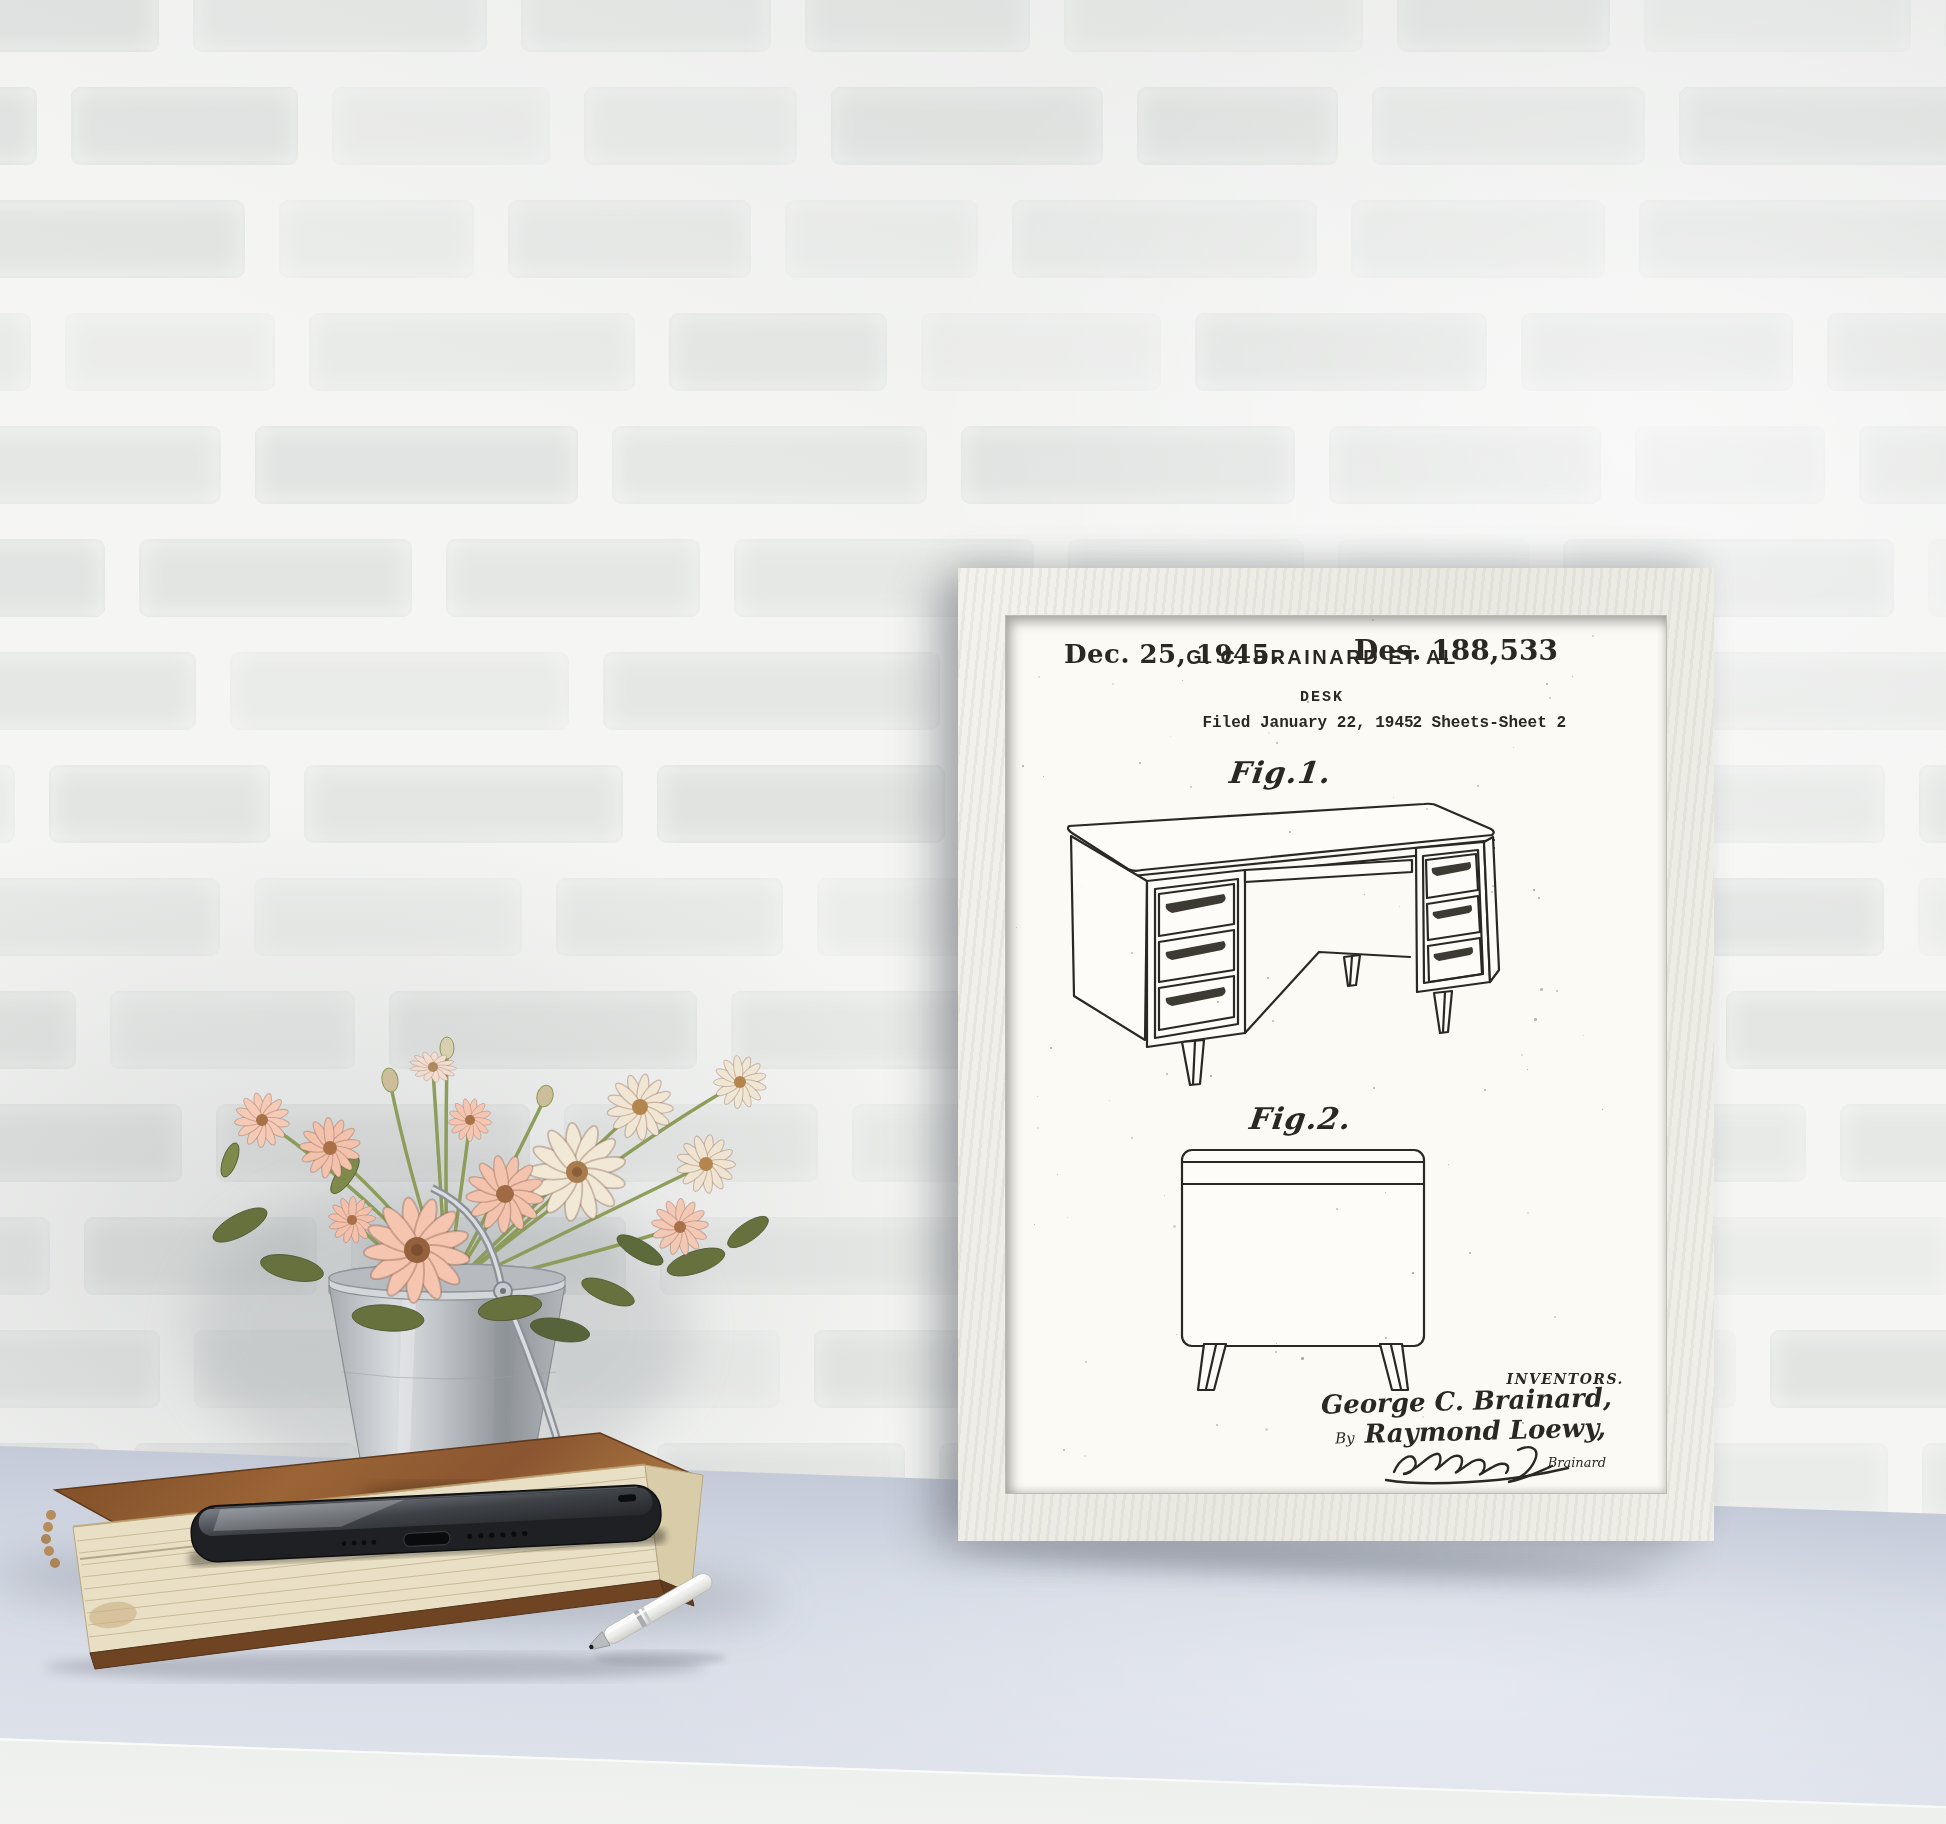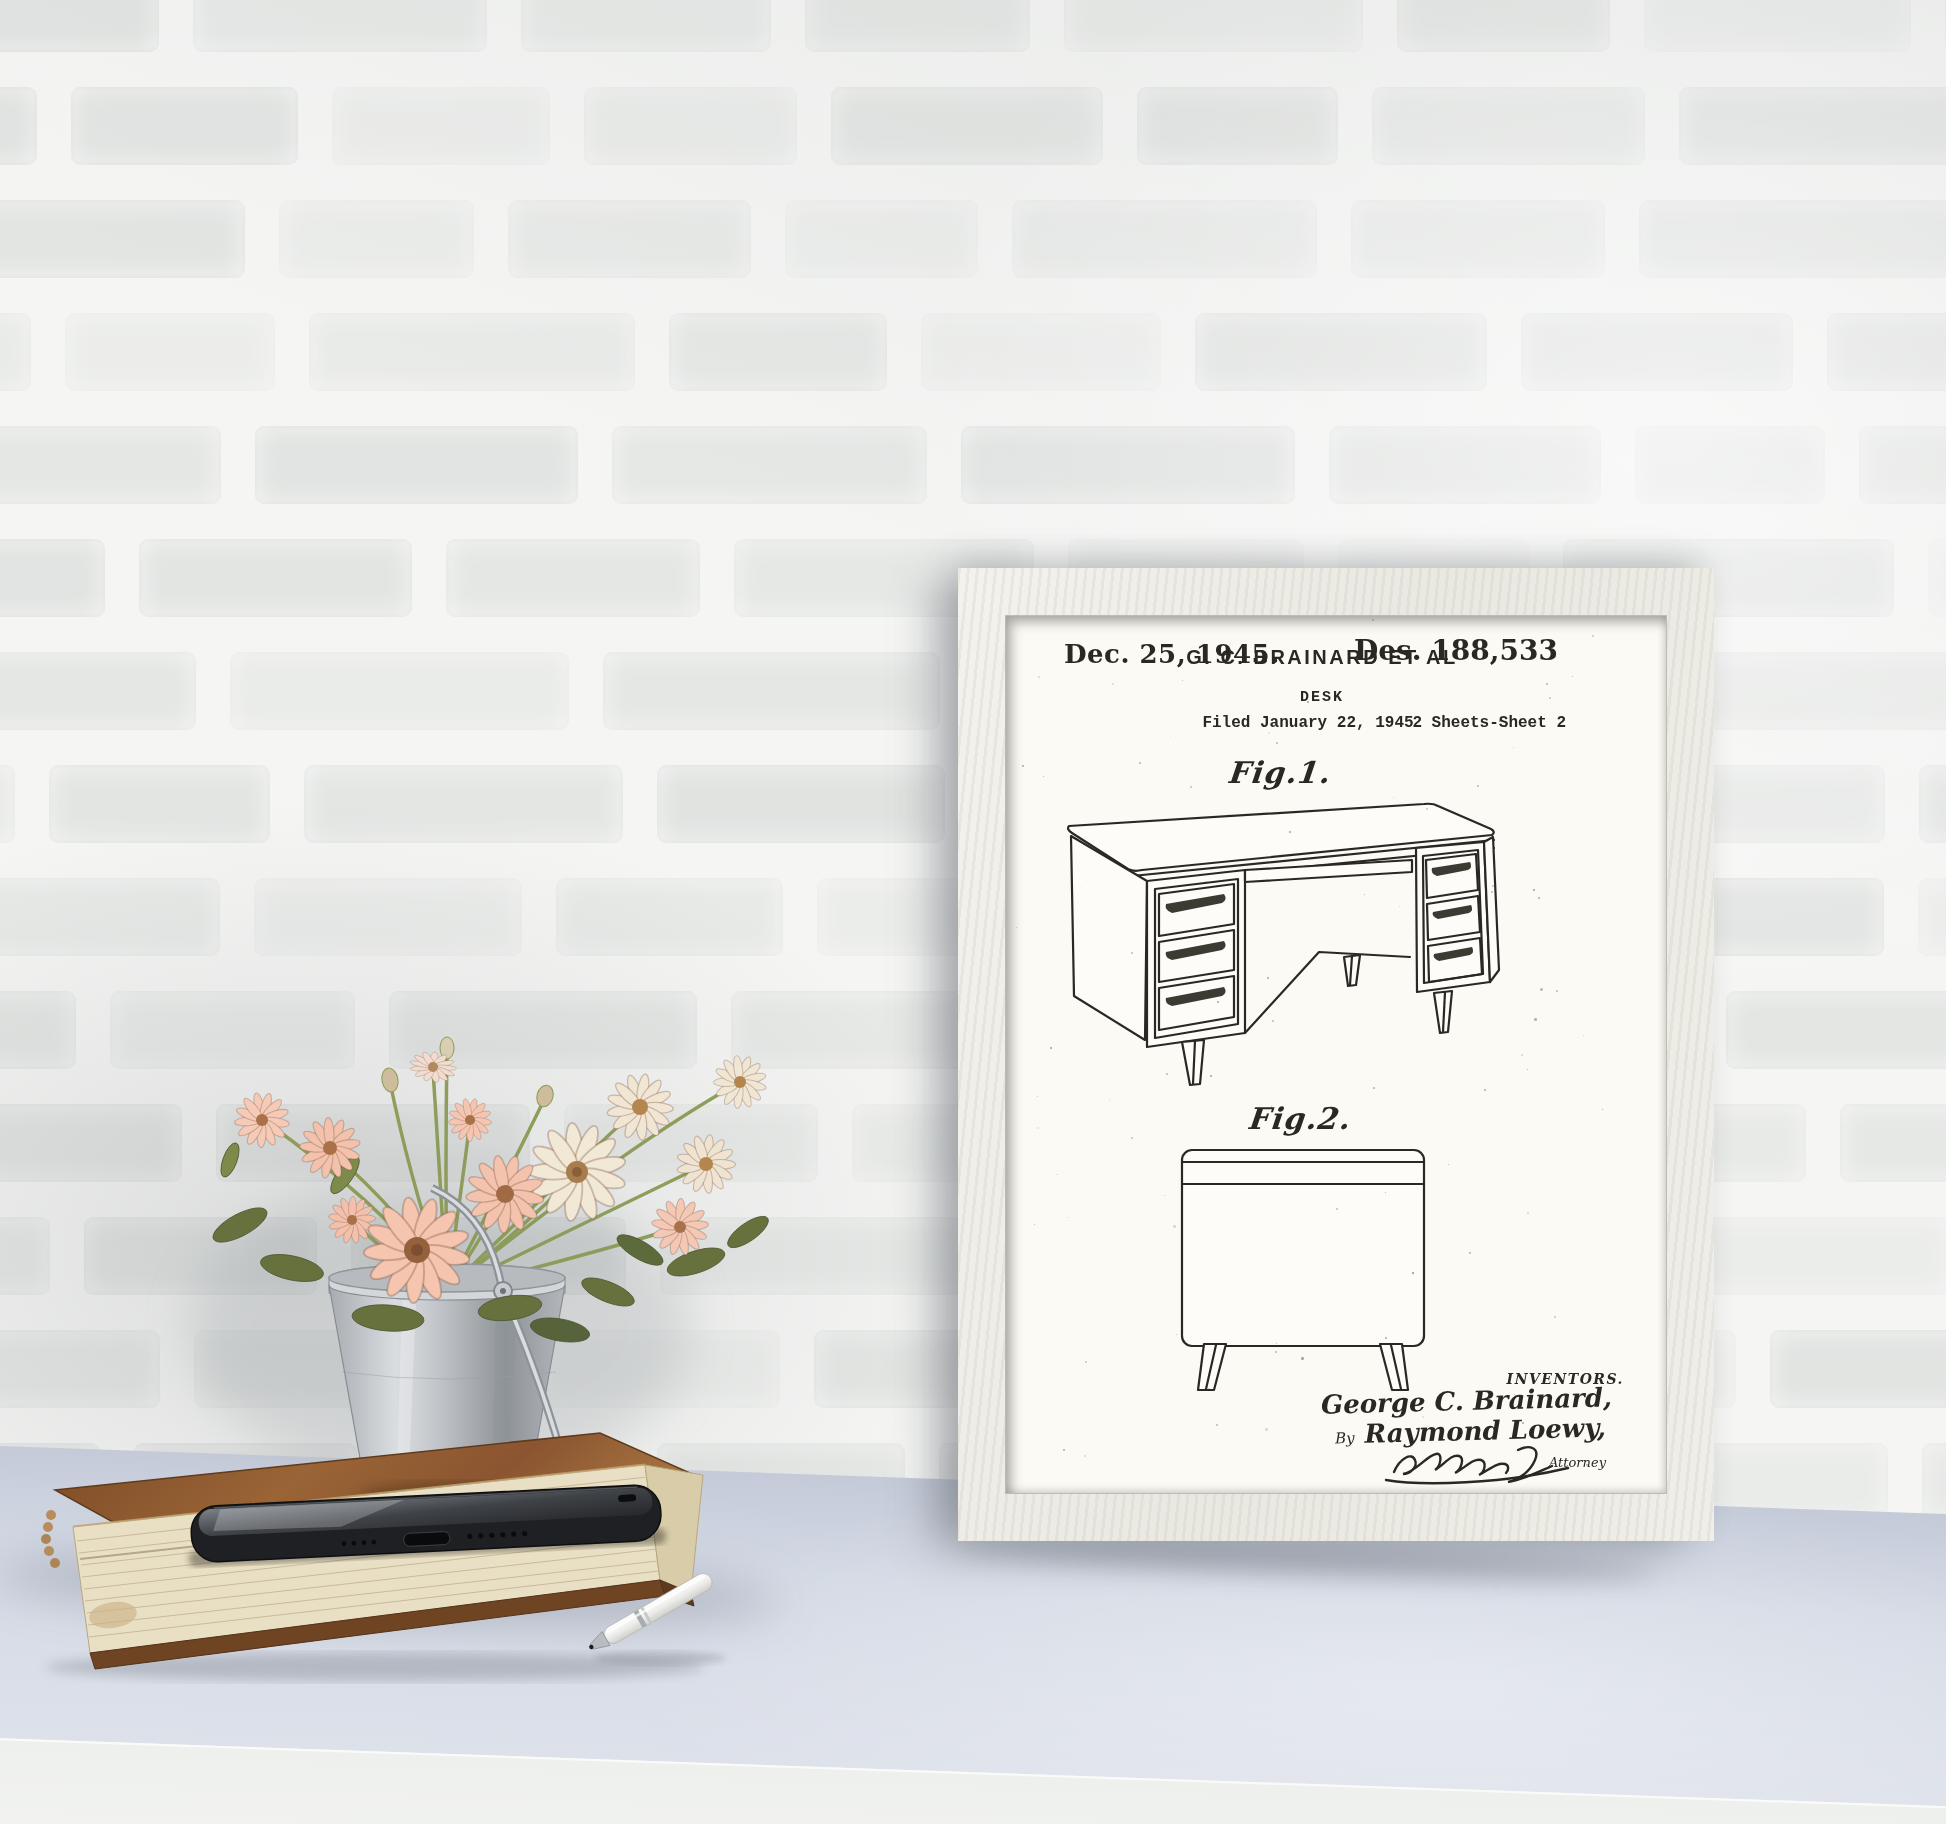--- a/index.html
+++ b/index.html
@@ -254,21 +254,21 @@
         <span class="by-label">By</span>
         <span class="inv-2">Raymond Loewy,</span>
       </div>
       <svg class="sig-svg" width="210" height="46" viewBox="0 0 210 46">
         <g stroke="var(--ink,#2b2824)" stroke-width="2.4" fill="none" stroke-linecap="round">
           <path d="M4,40 C40,46 120,44 186,28"></path>
           <path d="M12,32 C18,18 30,12 33,20 C36,27 28,34 21,34 C34,32 44,16 54,14 C61,12 59,26 53,30 C63,24 69,14 77,16 C83,18 79,30 73,33 C83,28 91,18 99,20 C105,22 103,32 97,35 C107,30 115,22 123,24 C127,25 127,30 124,33"></path>
           <path d="M136,10 C148,4 158,8 153,20 C148,32 136,40 126,42 C140,40 156,32 170,26"></path>
         </g>
       </svg>
-      <div class="attorney">Attorney</div>
+      <div class="attorney">Brainard</div>
     <div class="speck" style="left: 269px; top: 735px; width: 1.9px; height: 1.9px; opacity: 0.35;"></div>
         <div class="speck" style="left: 316px; top: 236px; width: 1.1px; height: 1.1px; opacity: 0.34;"></div>
         <div class="speck" style="left: 283px; top: 215px; width: 2.4px; height: 2.4px; opacity: 0.43;"></div>
         <div class="speck" style="left: 184px; top: 170px; width: 2.1px; height: 2.1px; opacity: 0.3;"></div>
         <div class="speck" style="left: 366px; top: 3px; width: 2px; height: 2px; opacity: 0.28;"></div>
         <div class="speck" style="left: 31px; top: 511px; width: 2.3px; height: 2.3px; opacity: 0.13;"></div>
         <div class="speck" style="left: 37px; top: 160px; width: 1.3px; height: 1.3px; opacity: 0.39;"></div>
         <div class="speck" style="left: 16px; top: 149px; width: 1.8px; height: 1.8px; opacity: 0.41;"></div>
         <div class="speck" style="left: 485px; top: 275px; width: 1.7px; height: 1.7px; opacity: 0.28;"></div>
         <div class="speck" style="left: 31px; top: 480px; width: 0.9px; height: 0.9px; opacity: 0.33;"></div>

